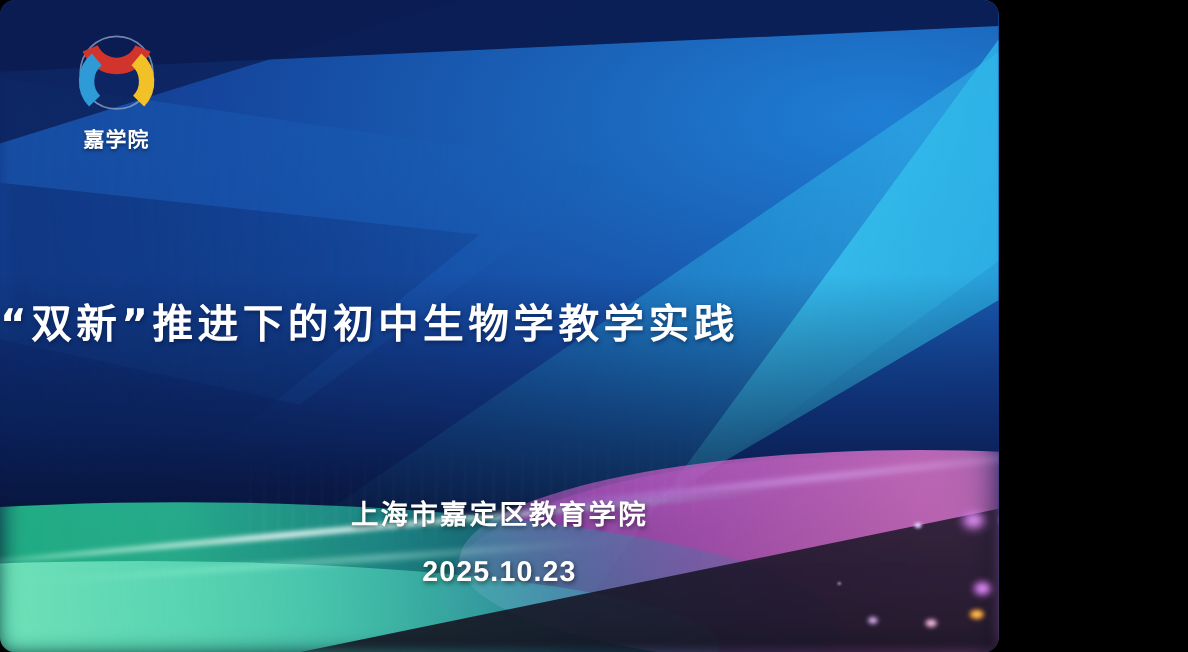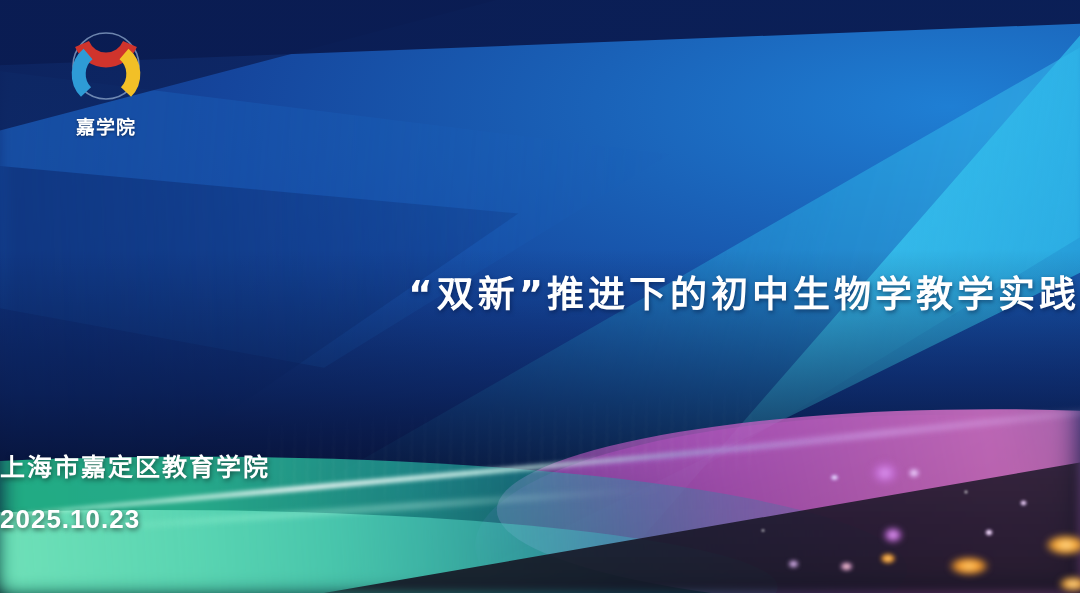--- a/index.html
+++ b/index.html
@@ -7,25 +7,26 @@
     margin: 0;
     padding: 0;
     background: #000;
   }
   body {
     font-family: "Liberation Sans", "DejaVu Sans", sans-serif;
   }
 
   #slide {
     position: relative;
-    width: 1080px;
+    width: 908px;
     height: 593px;
     overflow: hidden;
     background: #13307a;
     user-select: none;
+    border-radius: 14px;
   }
 
   
 
   .bg-layer {
     position: absolute;
     top: 0; left: 0;
     width: 100%;
     height: 100%;
     pointer-events: none;
@@ -247,50 +248,51 @@
     font-family: "DejaVu Sans", "Liberation Sans", sans-serif;
     text-shadow: 2px 3px 5px rgba(3,14,48,.55);
     white-space: nowrap;
   }
 
   #subtitle {
     position: absolute;
     left: 0;
     right: 0;
     top: 264px;
-    text-align: right;
+    text-align: left;
     font-size: 37px;
     font-weight: 700;
     color: #ffffff;
     letter-spacing: 4px;
     font-family: "DejaVu Sans", "Liberation Sans", sans-serif;
     text-shadow: 1px 2px 4px rgba(4,16,52,.5);
     white-space: nowrap;
   }
 
   #org {
     position: absolute;
     left: 0;
     right: 0;
     top: 447px;
+    text-align: center;
     font-size: 25px;
     font-weight: 700;
     color: #ffffff;
     letter-spacing: 2px;
     font-family: "DejaVu Sans", "Liberation Sans", sans-serif;
     text-shadow: 1px 2px 5px rgba(0,0,0,.5);
     white-space: nowrap;
   }
 
   #date {
     position: absolute;
     left: 0;
     right: 0;
     top: 504px;
-    text-align: left;
+    text-align: center;
     font-size: 26px;
     font-weight: 700;
     color: #ffffff;
     letter-spacing: 1px;
     font-family: "Liberation Sans", "DejaVu Sans", sans-serif;
     text-shadow: 1px 2px 5px rgba(0,0,0,.55);
     white-space: nowrap;
   }
 </style>
 </head>

